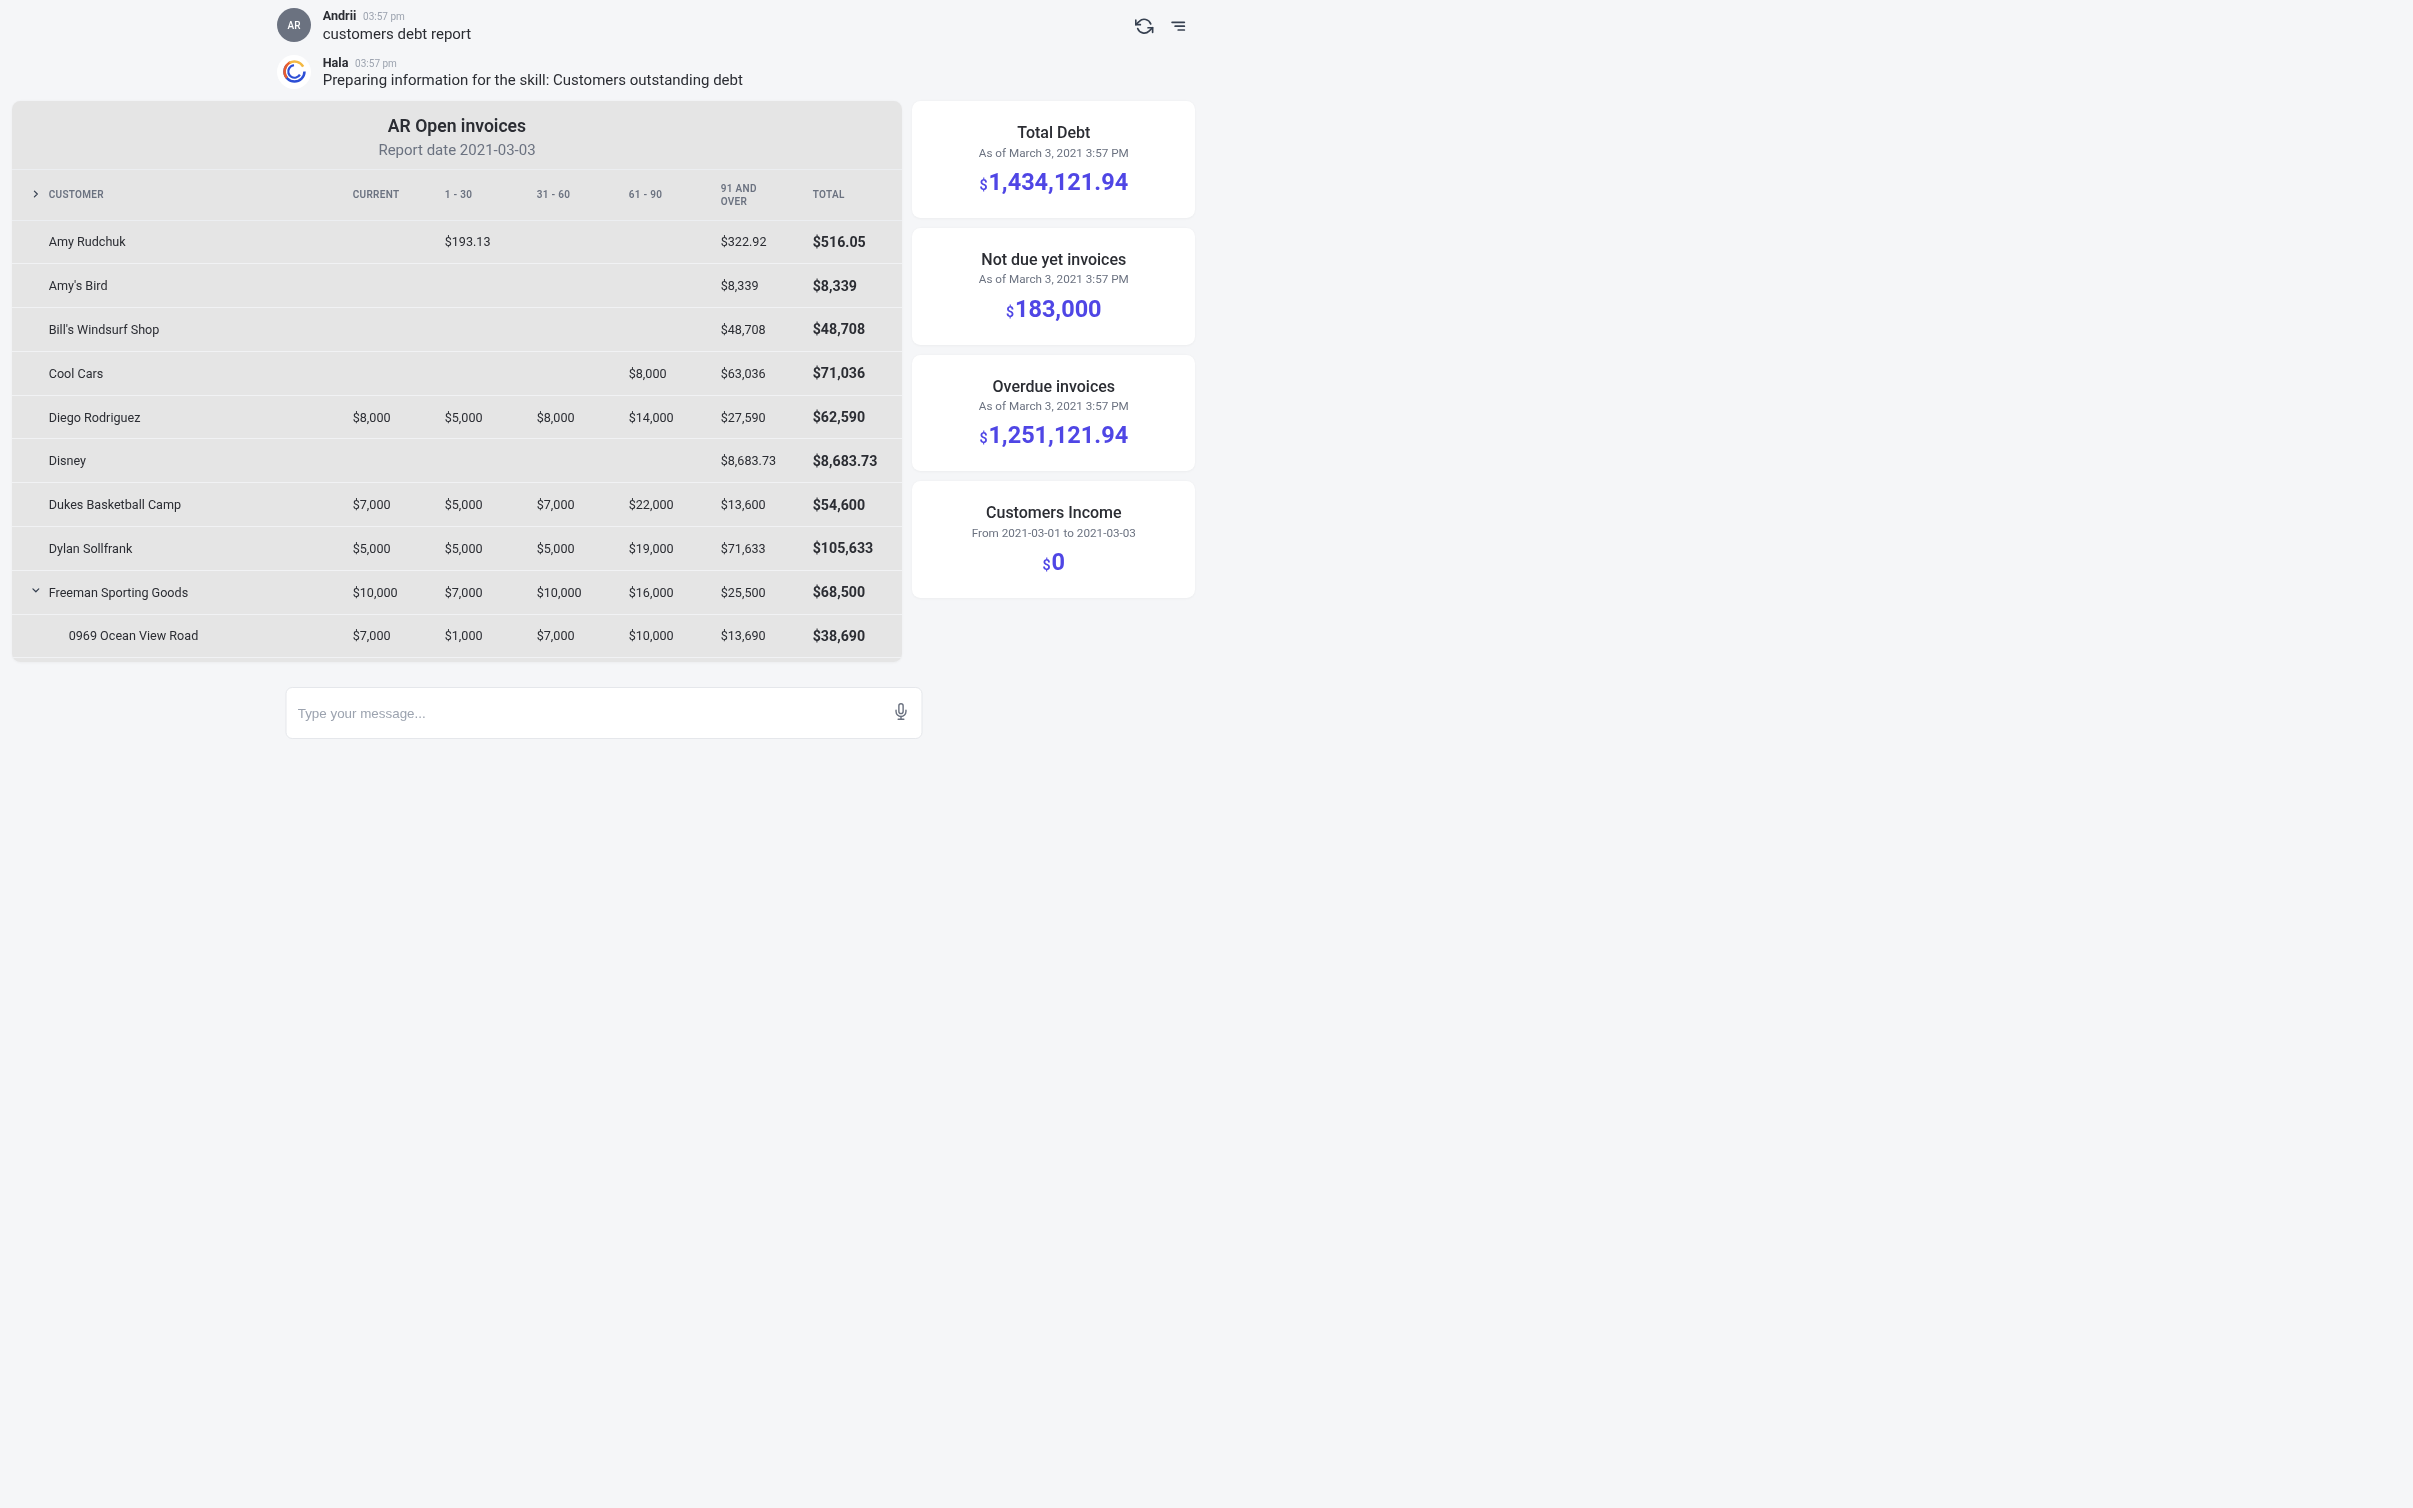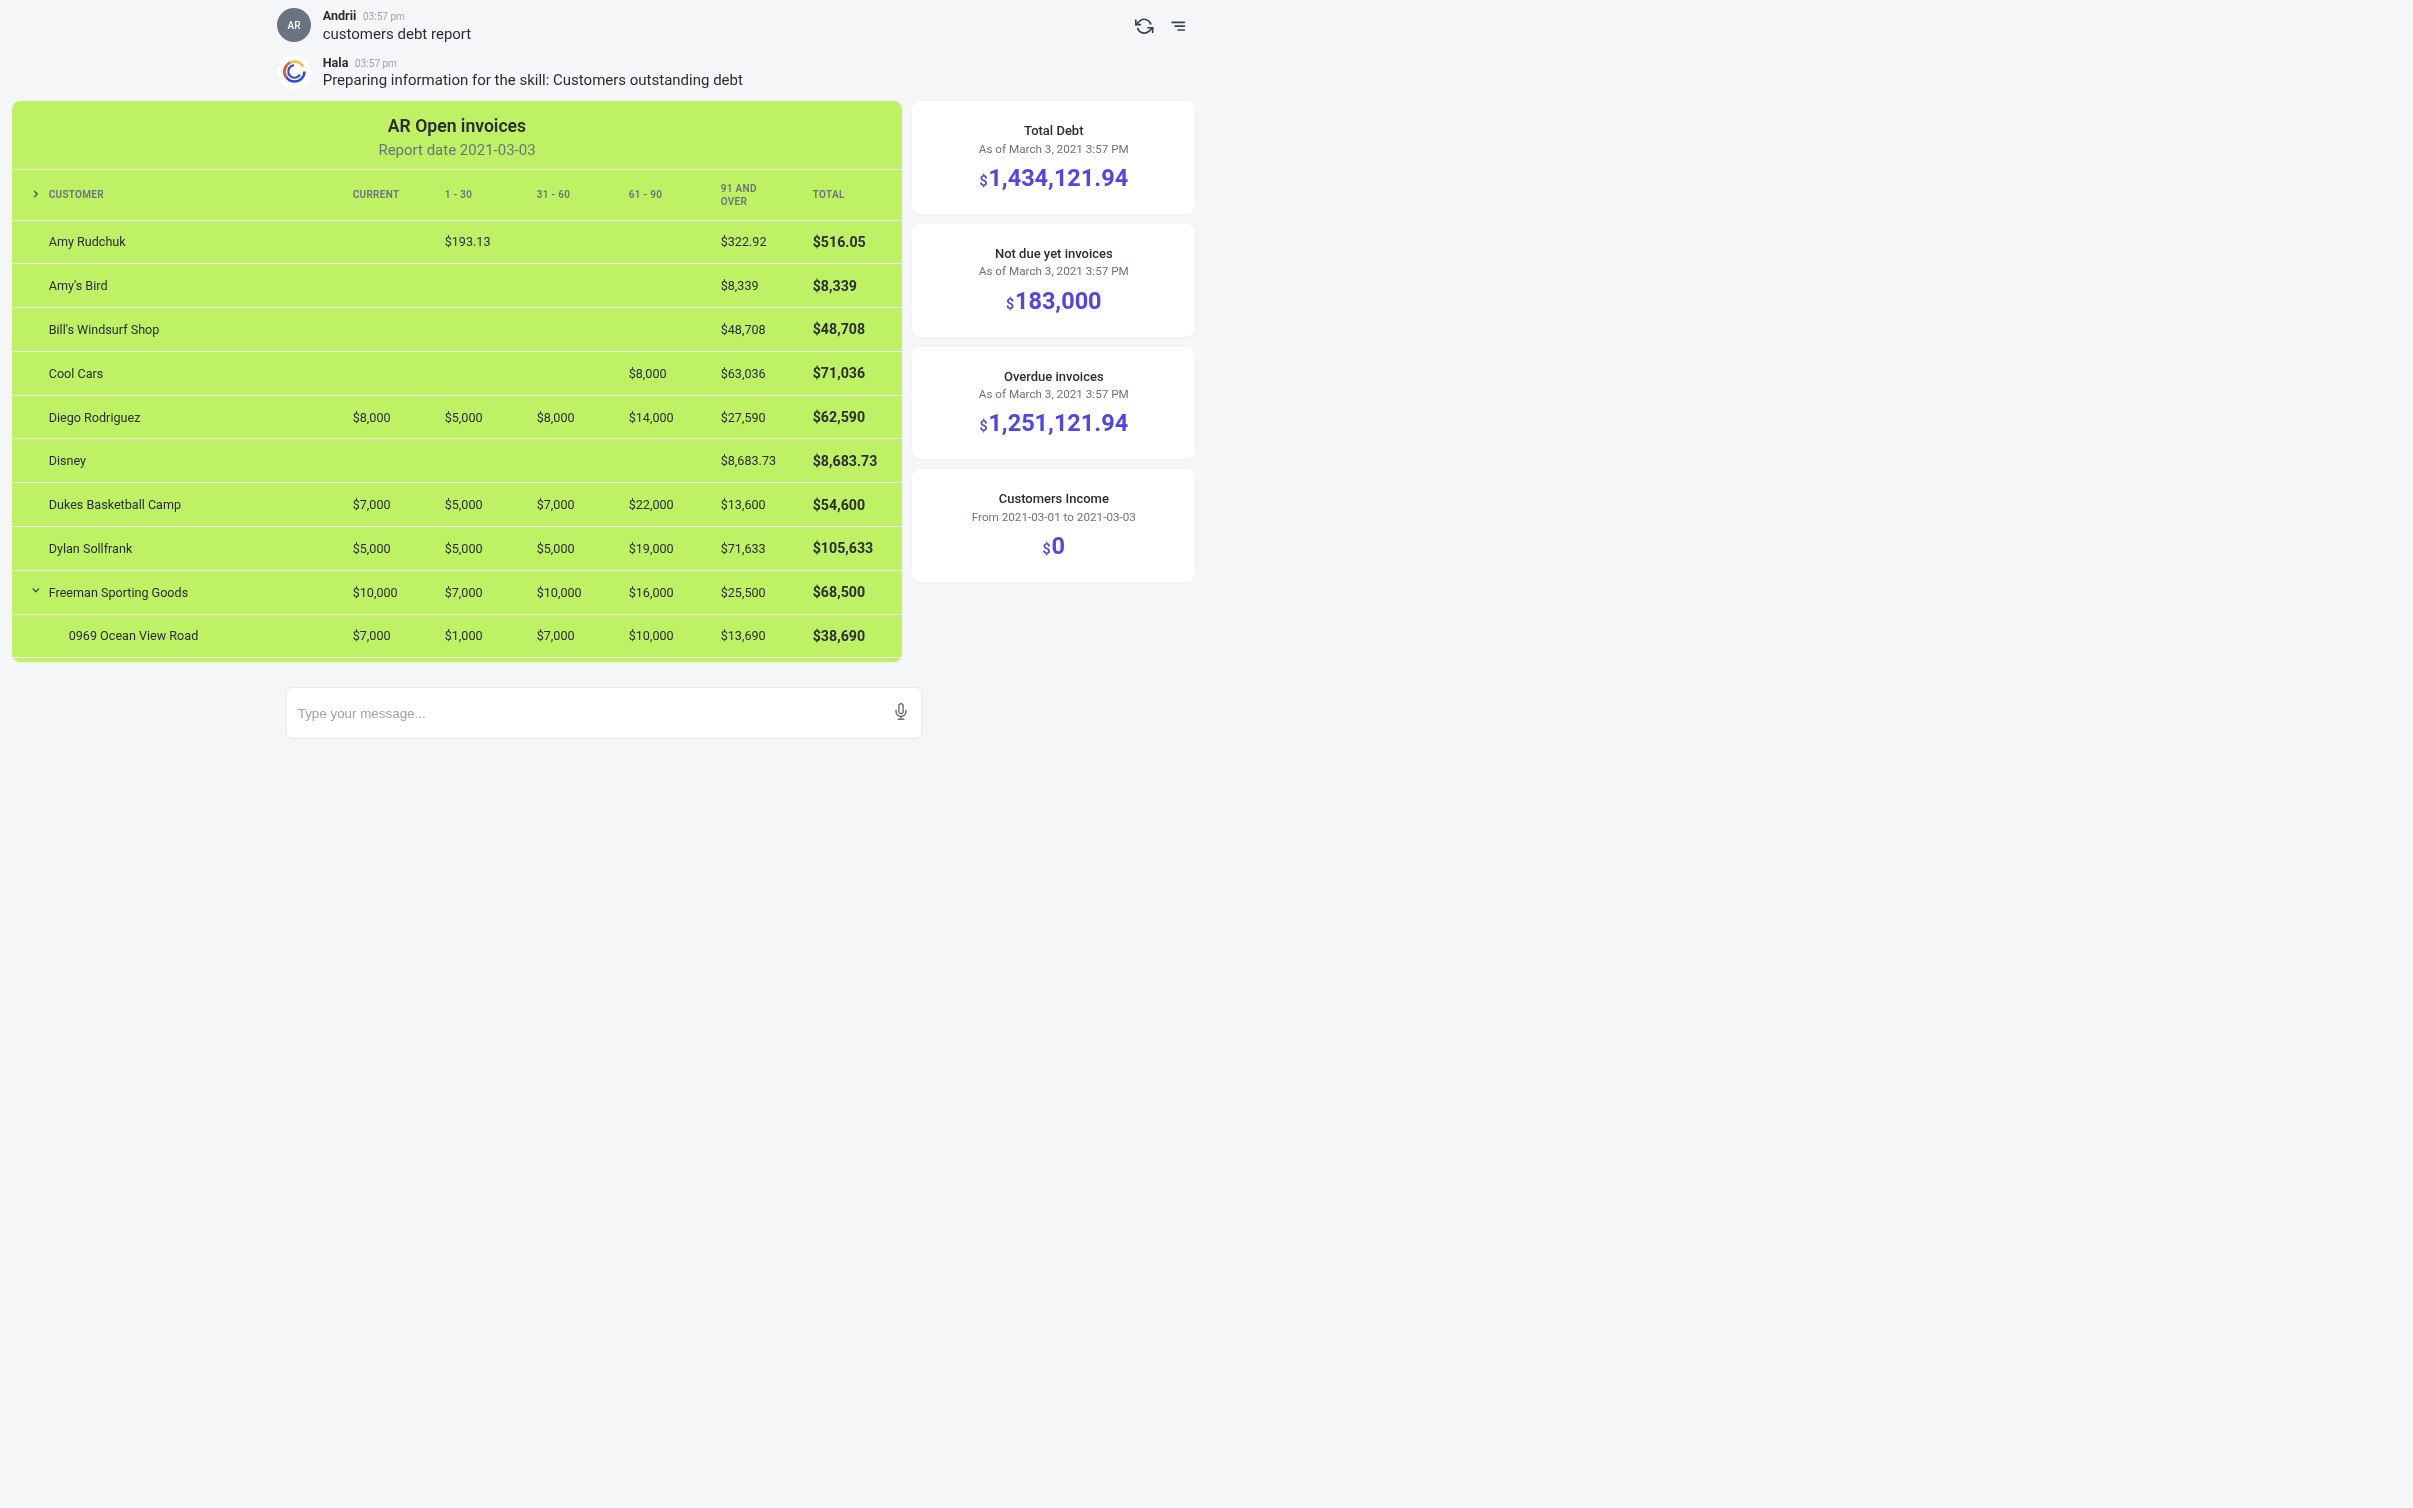--- a/index.html
+++ b/index.html
@@ -56,21 +56,21 @@
 
   
   .main {
     display: flex;
     gap: 10px;
     padding: 0 11.7px;
     align-items: flex-start;
   }
   .report-card {
     flex: 1;
-    background: #bef264;
+    background: #e5e5e5;
     border-radius: 8.4px;
     box-shadow: 0 0.8px 2.5px rgba(0,0,0,0.04);
     padding-bottom: 3.4px;
     max-height: 561px;
     overflow: hidden;
   }
   .report-header {
     text-align: center;
     padding: 15px 0 10px 0;
   }
@@ -128,21 +128,21 @@
 
   
   .sidebar { width: 283px; display: flex; flex-direction: column; gap: 10px; }
   .stat-card {
     background: #fff;
     border-radius: 8.4px;
     box-shadow: 0 0.8px 2.5px rgba(0,0,0,0.04);
     padding: 22px 17px;
     text-align: center;
   }
-  .stat-title { font-size: 13px; font-weight: 500; color: #2b2d33; margin-bottom: 3.4px; }
+  .stat-title { font-size: 16px; font-weight: 500; color: #2b2d33; margin-bottom: 3.4px; }
   .stat-sub { font-size: 11.7px; color: #6b7280; margin-bottom: 8.4px; }
   .stat-val {
     font-size: 23.5px; font-weight: 700;
     color: #4f46e5;
     display: inline-flex; align-items: baseline; gap: 0.8px;
   }
   .stat-val .cur { font-size: 14.2px; font-weight: 600; }
 
   
   .input-bar {

